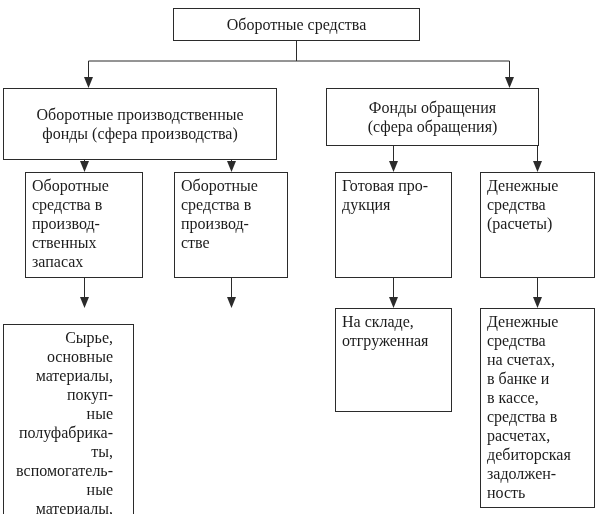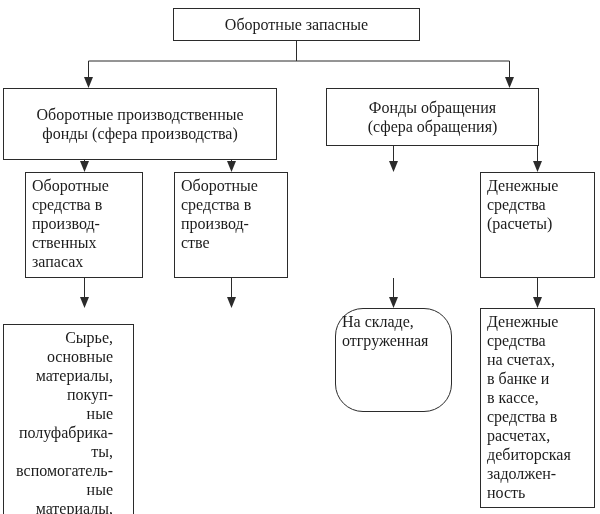--- a/index.html
+++ b/index.html
@@ -47,21 +47,21 @@
   #n-l2a    { left: 3px;   top: 88px;  width: 274px; height: 72px; }
   #n-l2b    { left: 326px; top: 88px;  width: 213px; height: 58px; }
   
   #n-l3a    { left: 25px;  top: 172px; width: 118px; height: 106px; }
   #n-l3b    { left: 174px; top: 172px; width: 114px; height: 106px; }
   #n-l3c    { left: 335px; top: 172px; width: 117px; height: 106px; }
   #n-l3d    { left: 480px; top: 172px; width: 115px; height: 106px; }
   
   #n-l4a    { left: 3px;   top: 324px; width: 131px; height: 200px; text-align: right; }
   #n-l4b    { left: 174px; top: 308px; width: 114px; height: 199px; }
-  #n-l4c    { left: 335px; top: 308px; width: 117px; height: 104px; border-radius: 28px; }
+  #n-l4c    { left: 335px; top: 308px; width: 117px; height: 104px; }
   #n-l4d    { left: 480px; top: 308px; width: 115px; height: 200px; }
 </style>
 </head>
 <body>
 
 <div id="canvas">
 
   <svg id="connectors" width="600" height="514" viewBox="0 0 600 514">
     <g stroke="#2b2b2b" stroke-width="1" fill="none">
       <path d="M296.5 41 V61"></path>
@@ -92,36 +92,38 @@
       <path d="M537.5 278 V298"></path>
     </g>
     <g fill="#2b2b2b" stroke="none">
       <polygon points="80,297 89,297 84.5,308"></polygon>
       <polygon points="227,297 236,297 231.5,308"></polygon>
       <polygon points="389,297 398,297 393.5,308"></polygon>
       <polygon points="533,297 542,297 537.5,308"></polygon>
     </g>
   </svg>
 
-  <div id="n-root" class="node centered">Оборотные запасные</div>
+  <div id="n-root" class="node centered">Оборотные средства</div>
 
   <div id="n-l2a" class="node centered">Оборотные производственные
 фонды (сфера производства)</div>
   <div id="n-l2b" class="node centered">Фонды обращения
 (сфера обращения)</div>
 
   <div id="n-l3a" class="node toplisted">Оборотные
 средства в
 производ-
 ственных
 запасах</div>
   <div id="n-l3b" class="node toplisted">Оборотные
 средства в
 производ-
 стве</div>
+  <div id="n-l3c" class="node toplisted">Готовая про-
+дукция</div>
   <div id="n-l3d" class="node toplisted">Денежные
 средства
 (расчеты)</div>
 
   <div id="n-l4a" class="node toplisted">Сырье, основные
 материалы, покуп-
 ные полуфабрика-
 ты, вспомогатель-
 ные материалы,
 топливо, тара,

